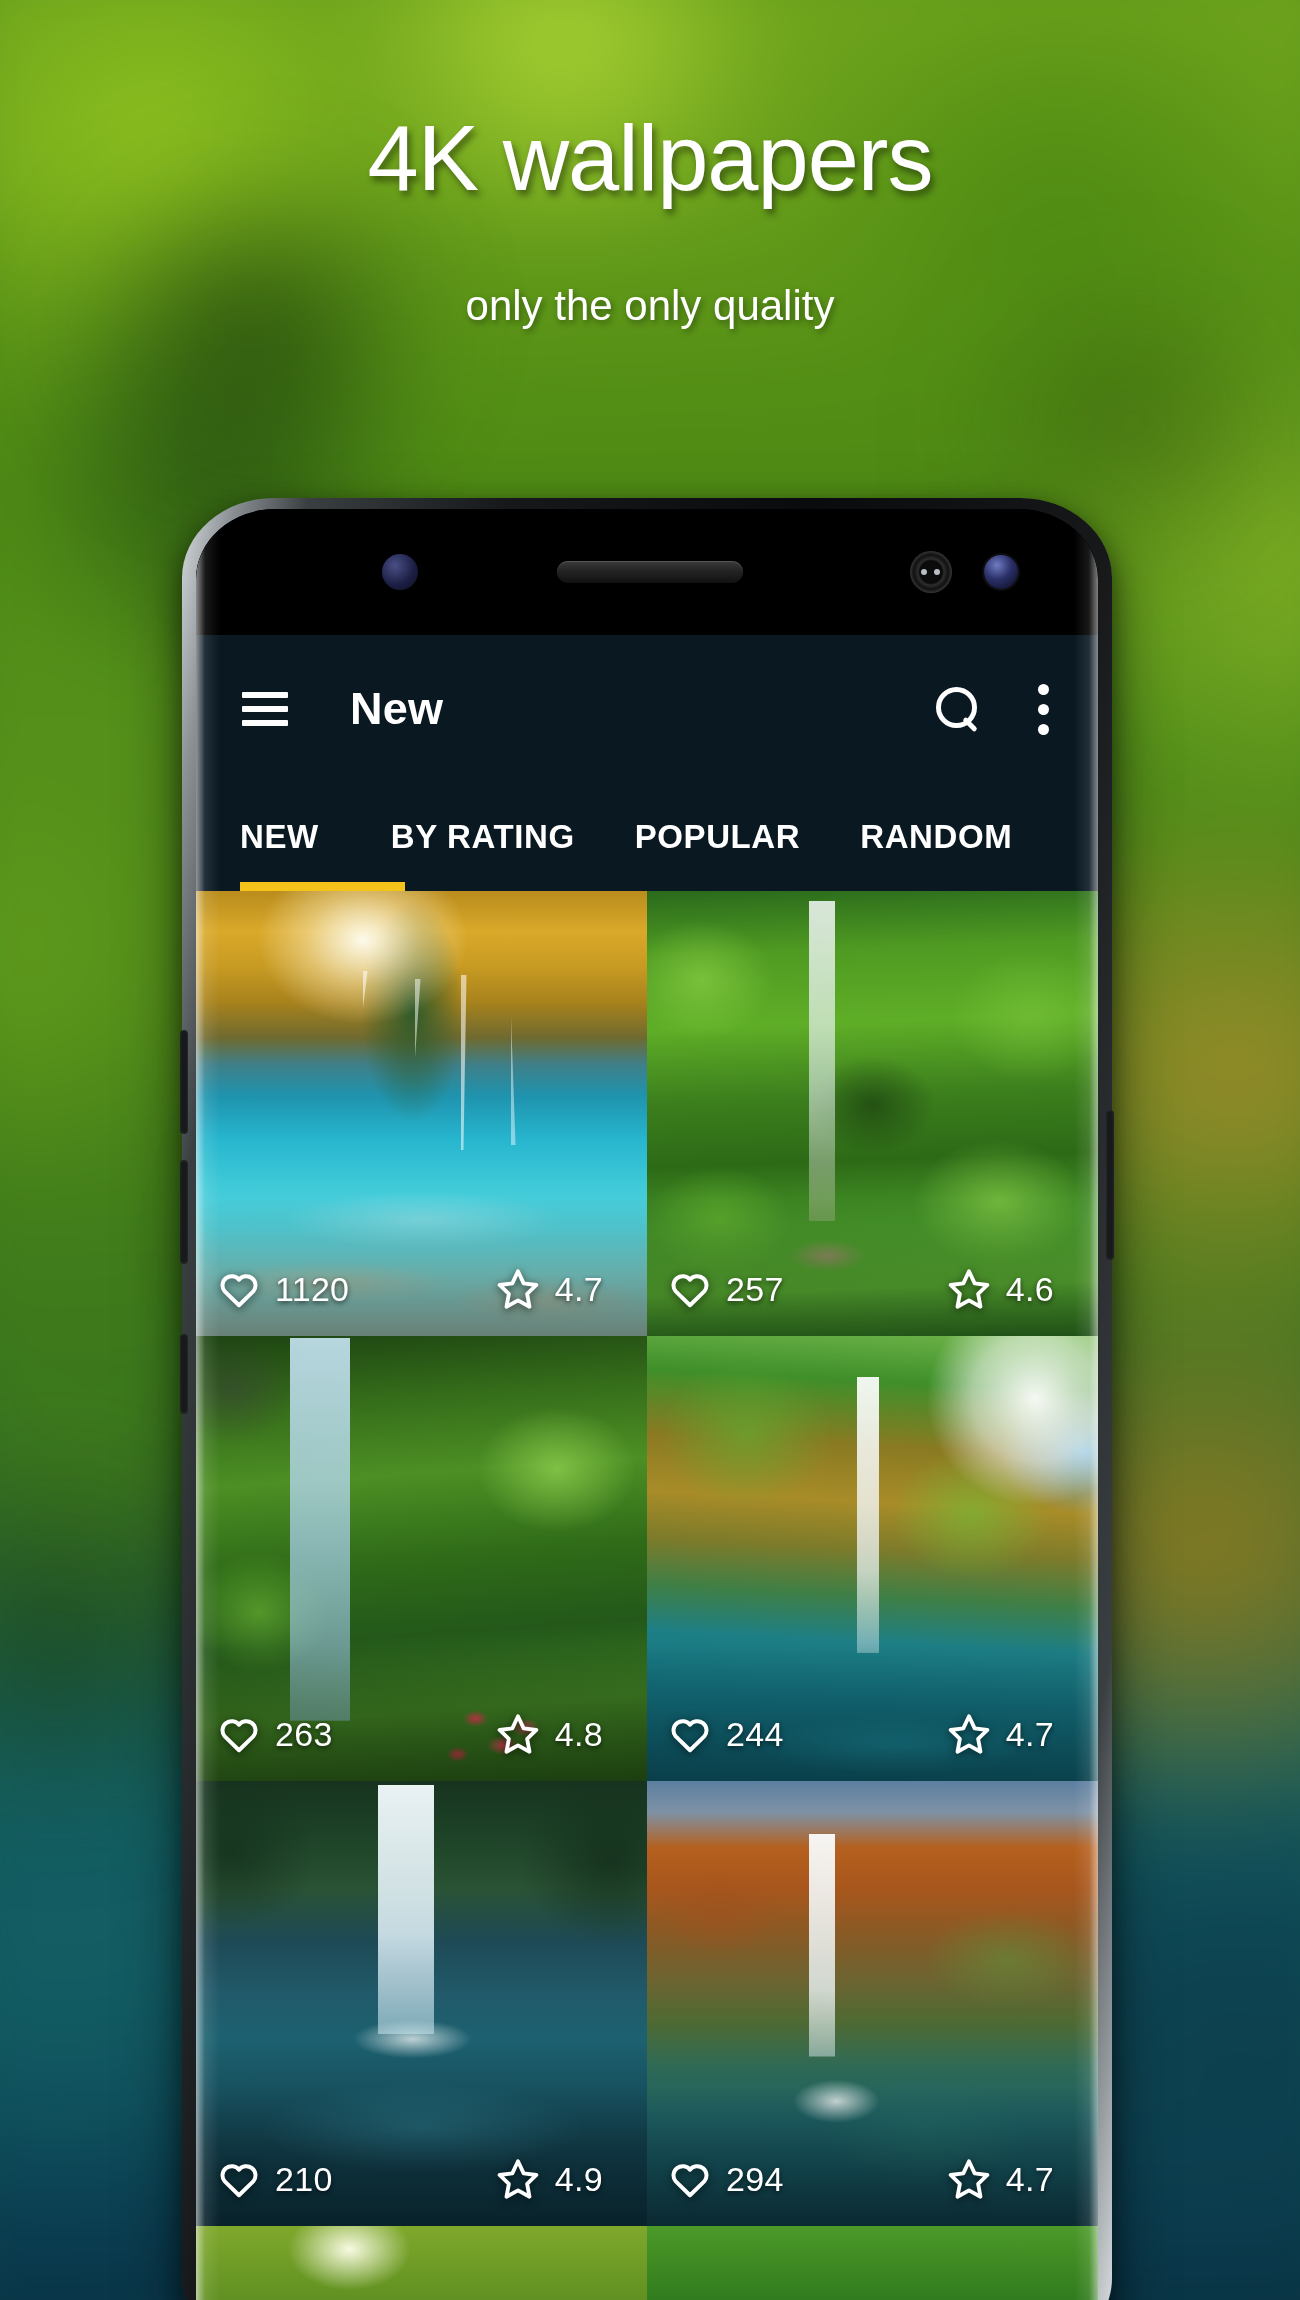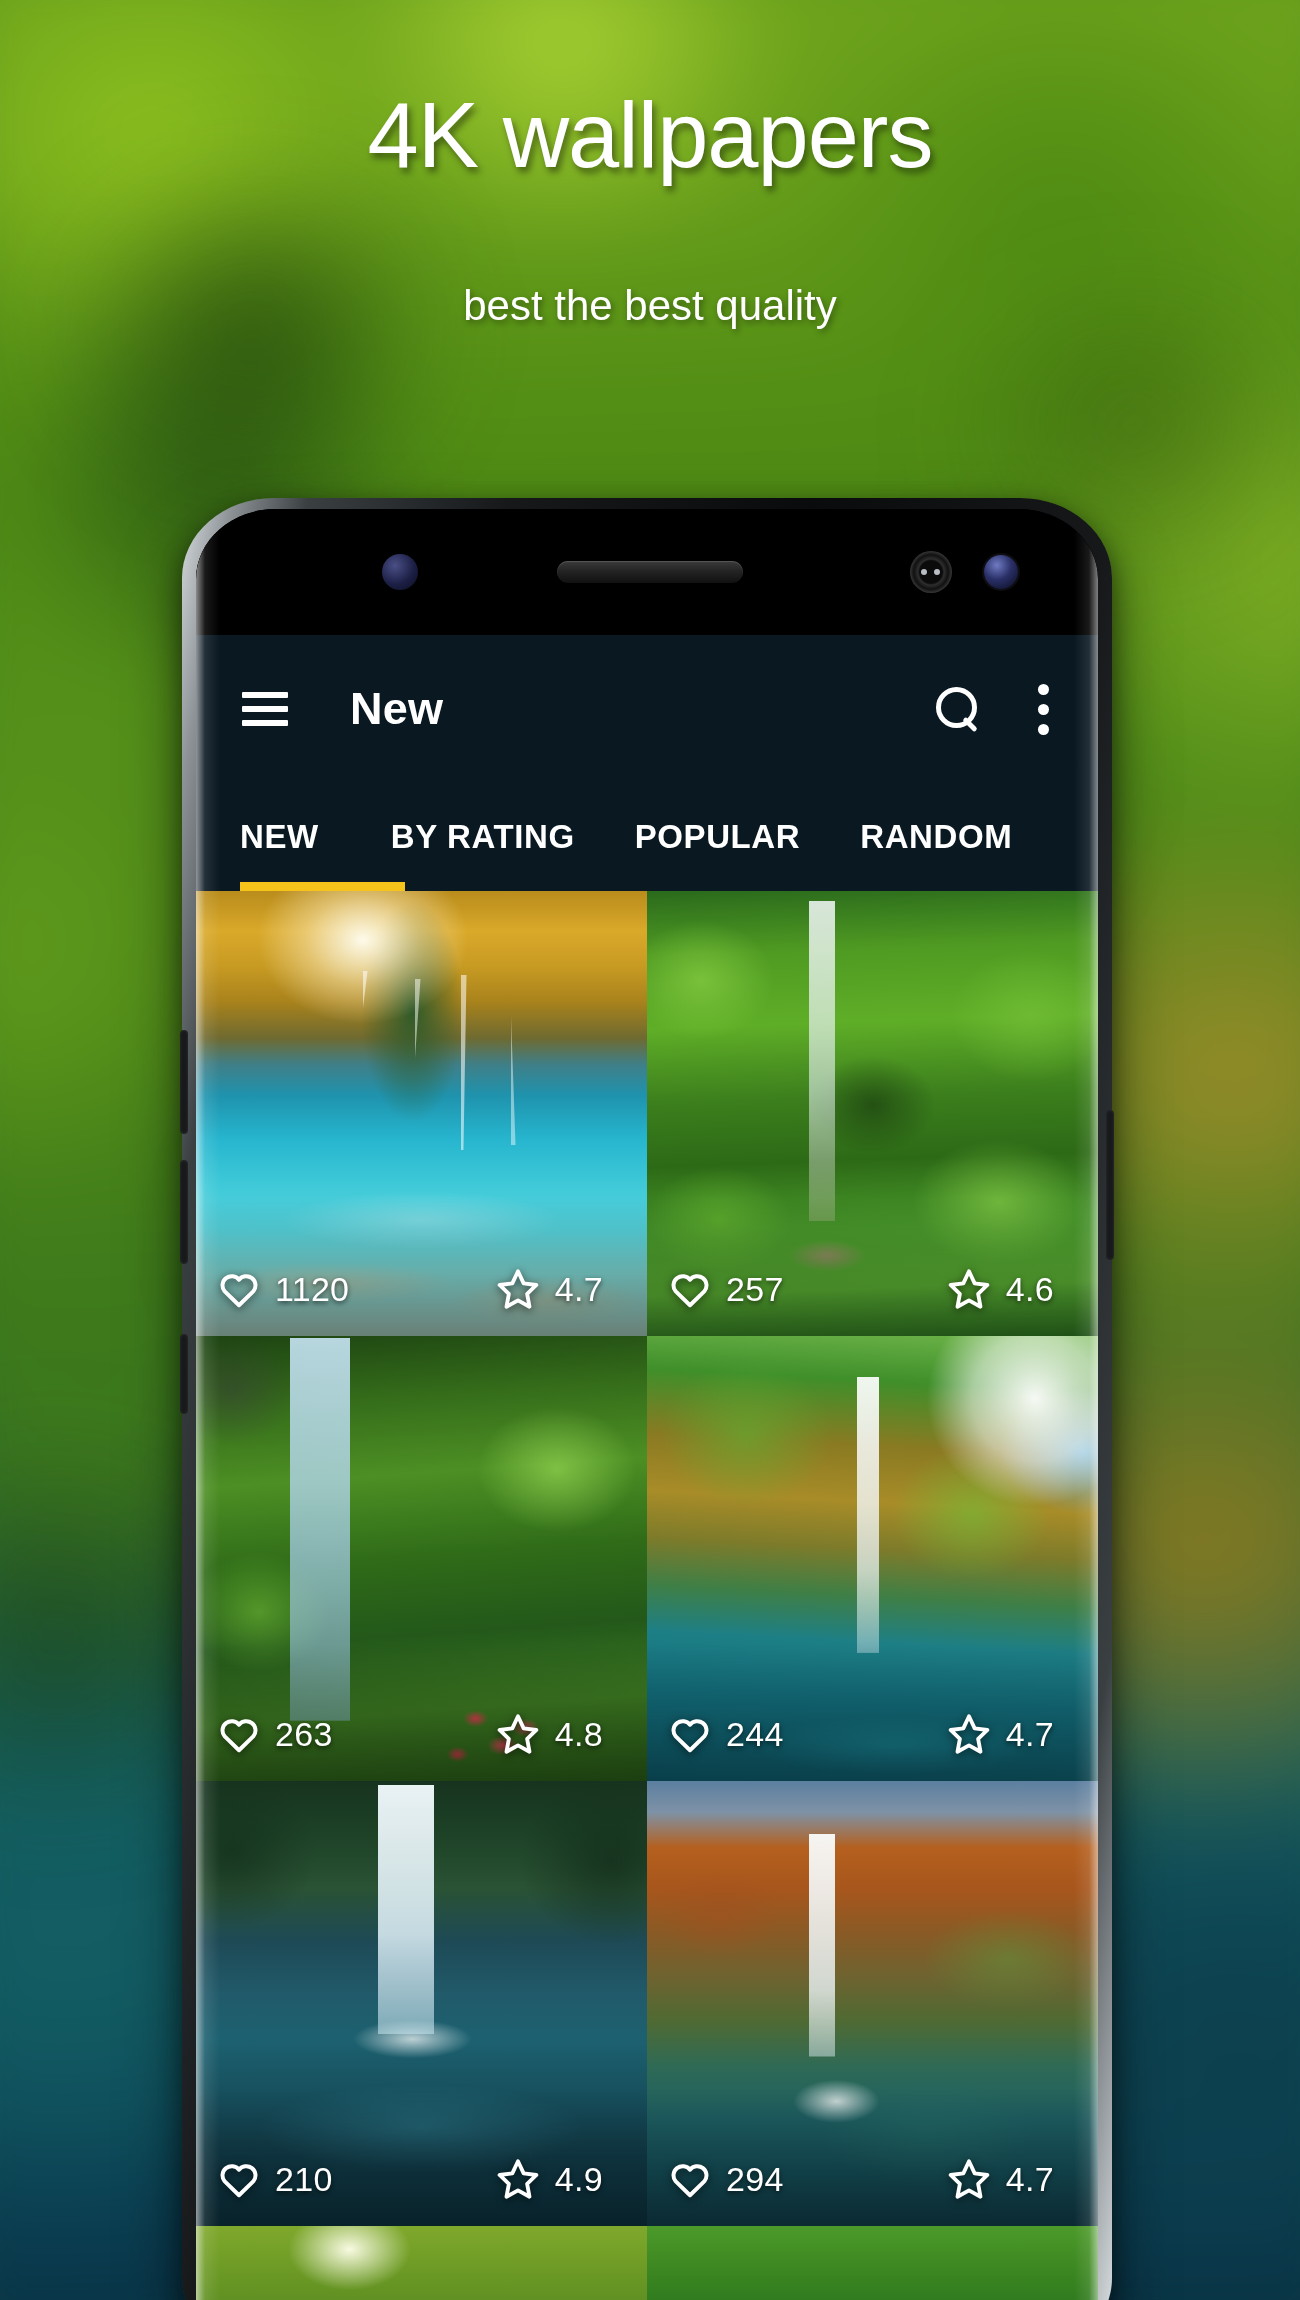--- a/index.html
+++ b/index.html
@@ -39,21 +39,21 @@
       radial-gradient(ellipse 260px 300px at 70% 34%, rgba(18,48,8,.5) 0%, rgba(18,48,8,0) 66%),
       radial-gradient(ellipse 320px 280px at 34% 54%, rgba(16,44,8,.45) 0%, rgba(16,44,8,0) 66%),
       radial-gradient(ellipse 280px 240px at 84% 20%, rgba(40,70,10,.45) 0%, rgba(40,70,10,0) 64%),
       radial-gradient(ellipse 340px 300px at 8%  70%, rgba(10,40,16,.5) 0%, rgba(10,40,16,0) 66%);
     filter: blur(52px);
   }
 
   
   .promo { position: absolute; left: 0; right: 0; text-align: center; z-index: 6; }
   #promo-title {
-    top: 89px;
+    top: 112px;
     font-size: 92px; font-weight: 400; letter-spacing: -1px;
     color: #fff; line-height: 1;
     text-shadow: 3px 5px 7px rgba(0,0,0,.45);
   }
   #promo-sub {
     top: 282px;
     font-size: 42px; font-weight: 400; color: #fff;
     text-shadow: 2px 3px 6px rgba(0,0,0,.4);
   }
 
@@ -330,21 +330,21 @@
 </style>
 </head>
 <body>
 
 <div id="bg-wrap">
   <div id="bg-base"></div>
   <div id="bg-dark-blobs"></div>
 </div>
 
 <div class="promo" id="promo-title">4K wallpapers</div>
-<div class="promo" id="promo-sub">best the best quality</div>
+<div class="promo" id="promo-sub">only the only quality</div>
 
 <div id="phone">
   <div id="phone-frame"></div>
 
   <div class="side-btn" id="volume-up-button"></div>
   <div class="side-btn" id="volume-down-button"></div>
   <div class="side-btn" id="bixby-button"></div>
   <div class="side-btn" id="power-button"></div>
 
   <div id="phone-glass">

